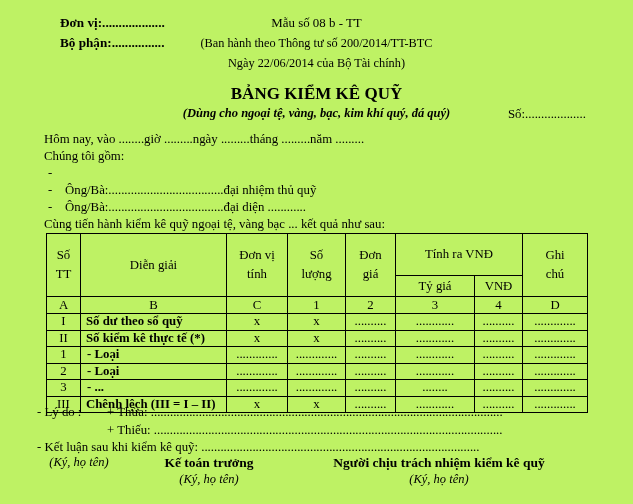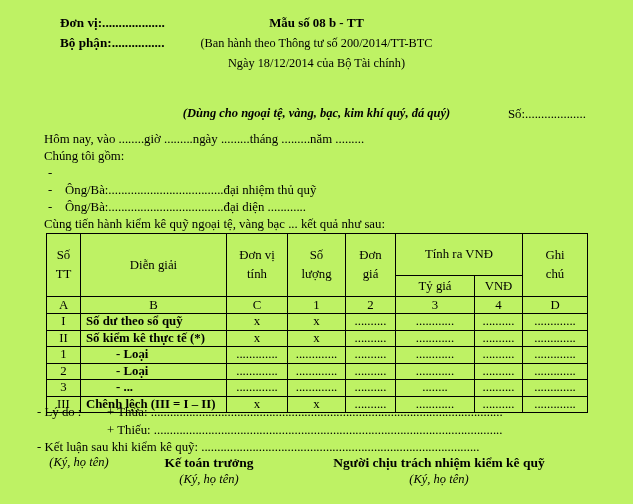--- a/index.html
+++ b/index.html
@@ -4,42 +4,42 @@
 <style>
   * { margin:0; padding:0; box-sizing:border-box; }
   html,body { background:#fff; }
   .page {
     position:relative; width:633px; height:504px; background:#bef264; color:#000;
     font-family:"Liberation Serif","DejaVu Serif",serif; font-size:12.8px; overflow:hidden;
   }
   
   .hdr-left { position:absolute; left:60px; top:13px; font-weight:bold; font-size:13.2px; line-height:20px; }
   .hdr-center { position:absolute; left:0; top:13px; width:100%; text-align:center; font-size:12.3px; line-height:20px; }
-  .form-no { font-weight:bold; font-size:12.9px; }
+  .form-no { font-weight:normal; font-size:12.9px; }
   
   .title { position:absolute; left:0; top:84px; width:100%; text-align:center; font-weight:bold; font-size:17px; }
   .subtitle-row { position:absolute; left:0; top:106px; width:100%; height:18px; }
   .subtitle { position:absolute; left:0; right:0; text-align:center; font-weight:bold; font-style:italic; font-size:12.5px; }
   .doc-no { position:absolute; left:508px; top:1px; font-size:12.8px; }
   
   .intro { position:absolute; left:44px; top:131px; line-height:17px; }
   .bullet-line { display:flex; }
   .bullet { display:inline-block; width:21px; padding-left:4px; flex:none; }
   
   table.kk { position:absolute; left:46px; top:233px; width:541px; border-collapse:collapse; table-layout:fixed;
              font-size:12.8px; border:1.5px solid #000; }
   table.kk th, table.kk td { border:1px solid #000; font-weight:normal; text-align:center; vertical-align:middle;
              padding:0 2px; overflow:hidden; white-space:nowrap; }
   table.kk thead tr.h2lines th { white-space:pre-line; line-height:19px; height:42px; }
   table.kk thead th.h-span { height:21px; }
   table.kk thead th.h-sub { height:21px; }
   table.kk tr.code-row th { height:17px; line-height:15px; }
   table.kk tbody td { height:16.5px; line-height:15px; }
   table.kk td.dg { text-align:left; padding-left:5px;font-weight:bold; }
-  table.kk td.dg.sub { padding-left:35px; }
+  table.kk td.dg.sub { padding-left:6px; }
   
   .footer { position:absolute; left:37px; top:404px; line-height:17.5px; }
   .frow { display:flex; }
   .f-label { width:70px; flex:none; }
   .f-dots { flex:none; width:396px; overflow:hidden; white-space:nowrap; }
   .f-conc { width:463px; overflow:hidden; white-space:nowrap; }
   
   .signs { position:absolute; left:0; top:454px; width:100%; height:50px; }
   .sig { position:absolute; text-align:center; }
   .sig-title { font-weight:bold; font-size:13.5px; line-height:17px; }
@@ -54,23 +54,24 @@
 <div class="page">
 
   <div class="hdr-left">
     <div>Đơn vị:...................</div>
     <div>Bộ phận:................</div>
   </div>
 
   <div class="hdr-center">
     <div class="form-no">Mẫu số 08 b - TT</div>
     <div>(Ban hành theo Thông tư số 200/2014/TT-BTC</div>
-    <div>Ngày 18/12/2014 của Bộ Tài chính)</div>
-  </div>
-
+    <div>Ngày 22/06/2014 của Bộ Tài chính)</div>
+  </div>
+
+  <div class="title">BẢNG KIỂM KÊ QUỸ</div>
 
   <div class="subtitle-row">
     <div class="subtitle">(Dùng cho ngoại tệ, vàng, bạc, kim khí quý, đá quý)</div>
     <div class="doc-no">Số:...................</div>
   </div>
 
   <div class="intro">
     <div>Hôm nay, vào ........giờ .........ngày .........tháng .........năm .........</div>
     <div>Chúng tôi gồm:</div>
     <div class="bullet-line">

